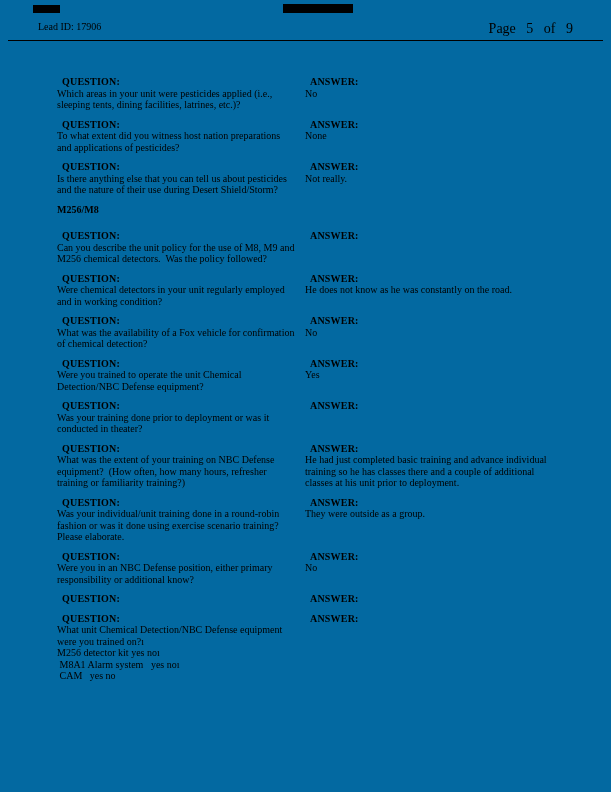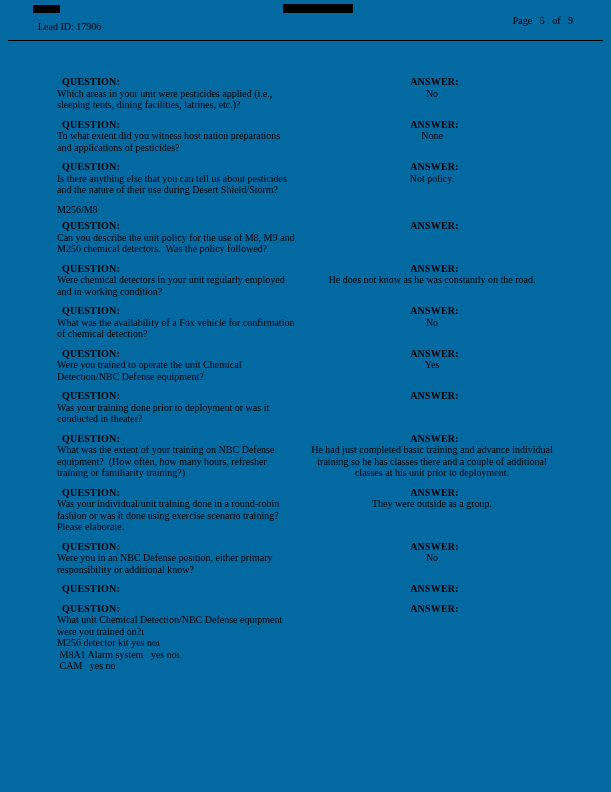--- a/index.html
+++ b/index.html
@@ -17,43 +17,43 @@
     overflow: hidden;
   }
   .redaction { position: absolute; background: #000; }
   .redaction-left { left: 33px; top: 5px; width: 27px; height: 8px; }
   .redaction-center { left: 283px; top: 4px; width: 70px; height: 9px; }
   .lead-id {
     position: absolute; left: 38px; top: 21px;
     font-size: 10px; white-space: pre;
   }
   .page-number {
-    position: absolute; right: 38px; top: 15px;
-    font-size: 10px; white-space: pre;
+    position: absolute; right: 38px; top: 21px;
+    font-size: 14px; white-space: pre;
   }
   .header-rule {
     position: absolute; left: 8px; right: 8px; top: 40px;
     border-top: 1px solid #000; height: 0;
   }
   .content {
     position: absolute; left: 57px; top: 76px; width: 522px;
     font-size: 10px; line-height: 11.5px;
   }
   .qa-row { display: flex; margin-bottom: 8px; }
   .q-col { width: 240px; flex: 0 0 240px; }
-  .a-col { width: 254px; flex: 0 0 254px; margin-left: 8px; text-align: center; }
+  .a-col { width: 254px; flex: 0 0 254px; margin-left: 8px; }
   .qa-label {
     font-weight: bold;
     padding-left: 5px;
     letter-spacing: 0.2px;
   }
   .q-text, .a-text { white-space: pre-wrap; font-family: Liberation Serif, serif; }
   .section-heading {
-    font-weight: normal;
-    margin: 2px 0 5px 0;
+    font-weight: bold;
+    margin: 2px 0 15px 0;
   }
 </style>
 </head>
 <body>
 
 <div class="page">
 
   <div class="redaction redaction-left"></div>
   <div class="redaction redaction-center"></div>
 
@@ -85,21 +85,21 @@
       </div>
     </div>
 
     <div class="qa-row">
       <div class="q-col">
         <div class="qa-label">QUESTION:</div>
         <div class="q-text">Is there anything else that you can tell us about pesticides and the nature of their use during Desert Shield/Storm?</div>
       </div>
       <div class="a-col">
         <div class="qa-label">ANSWER:</div>
-        <div class="a-text">Not policy.</div>
+        <div class="a-text">Not really.</div>
       </div>
     </div>
 
     <div class="section-heading">M256/M8</div>
 
     <div class="qa-row">
       <div class="q-col">
         <div class="qa-label">QUESTION:</div>
         <div class="q-text">Can you describe the unit policy for the use of M8, M9 and M256 chemical detectors.  Was the policy followed?</div>
       </div>

